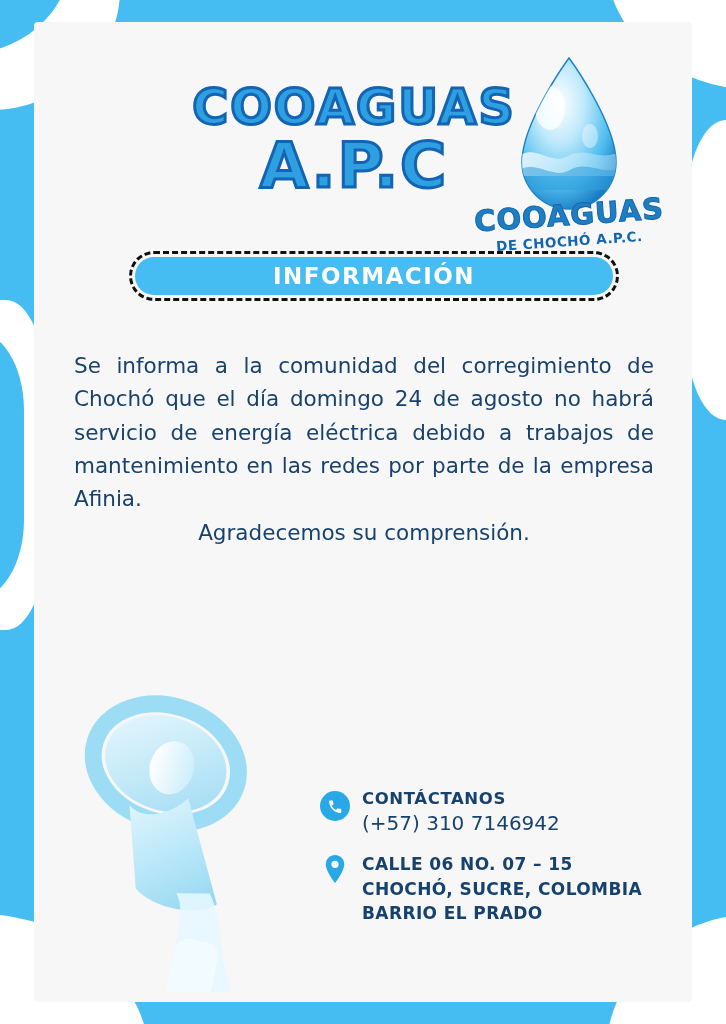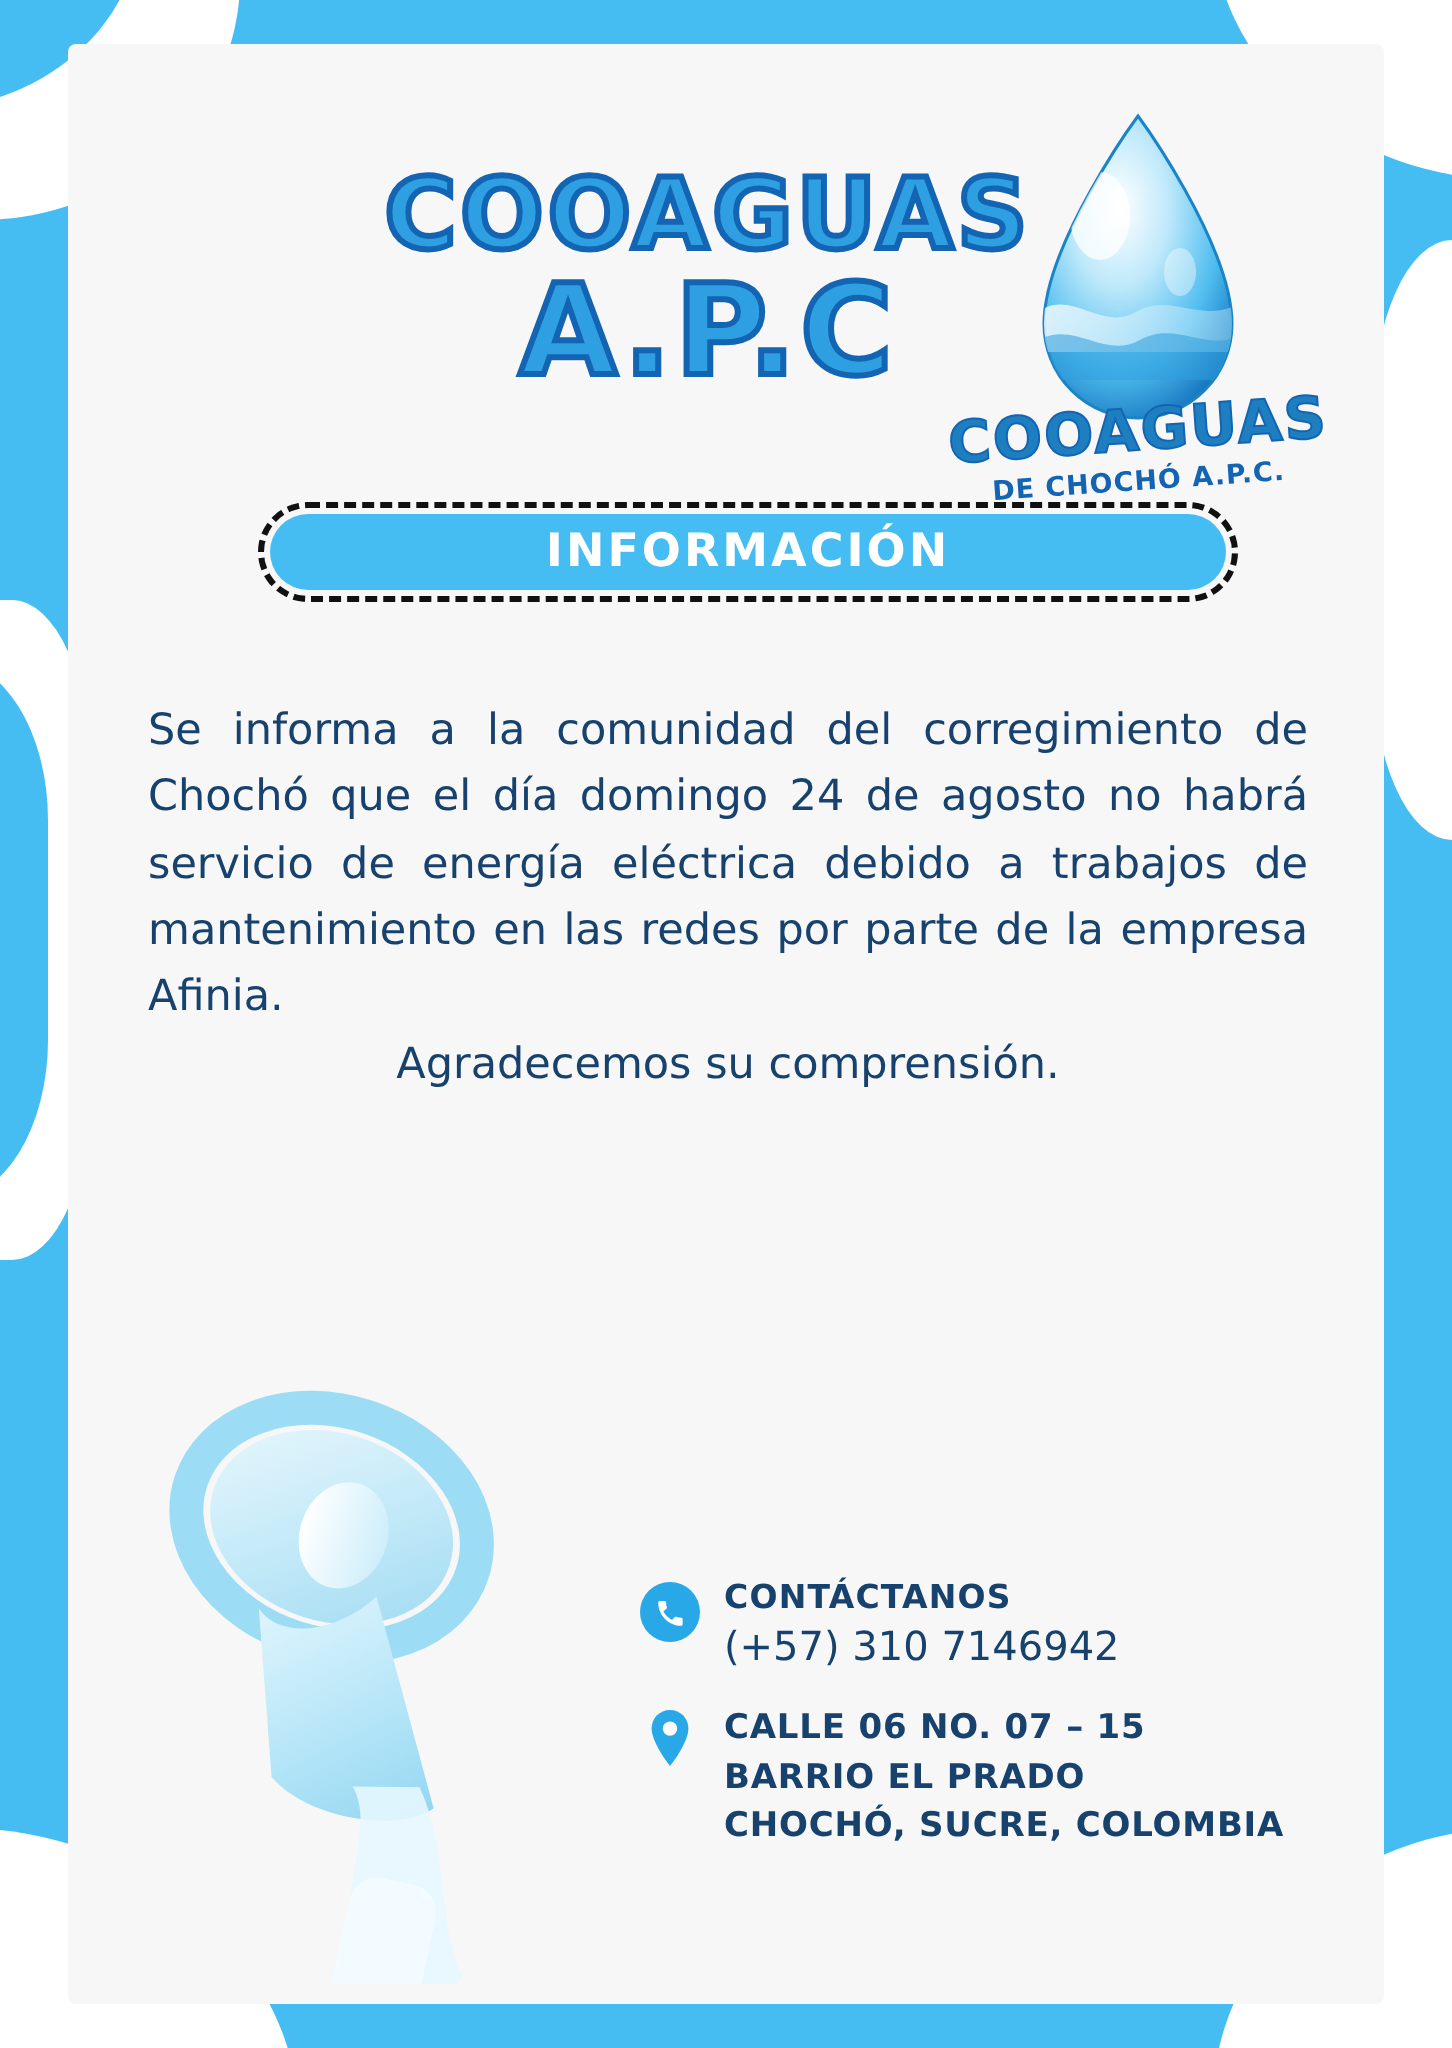--- a/index.html
+++ b/index.html
@@ -391,19 +391,19 @@
 
     <div class="contact-row">
       <div class="cicon pin">
         <svg width="26" height="30" viewBox="0 0 24 30">
           <path fill="#29a8e8" d="M12 1C6.9 1 2.8 5.1 2.8 10.2 2.8 17.4 12 29 12 29s9.2-11.6 9.2-18.8C21.2 5.1 17.1 1 12 1z"></path>
           <circle cx="12" cy="10.3" r="3.6" fill="#ffffff"></circle>
         </svg>
       </div>
       <div class="contact-txt">
         <div class="addr-line">CALLE 06 NO. 07 – 15</div>
+        <div class="addr-line">CHOCHÓ, SUCRE, COLOMBIA</div>
         <div class="addr-line">BARRIO EL PRADO</div>
-        <div class="addr-line">CHOCHÓ, SUCRE, COLOMBIA</div>
       </div>
     </div>
 
   </div>
 </div>
 
 </body></html>

